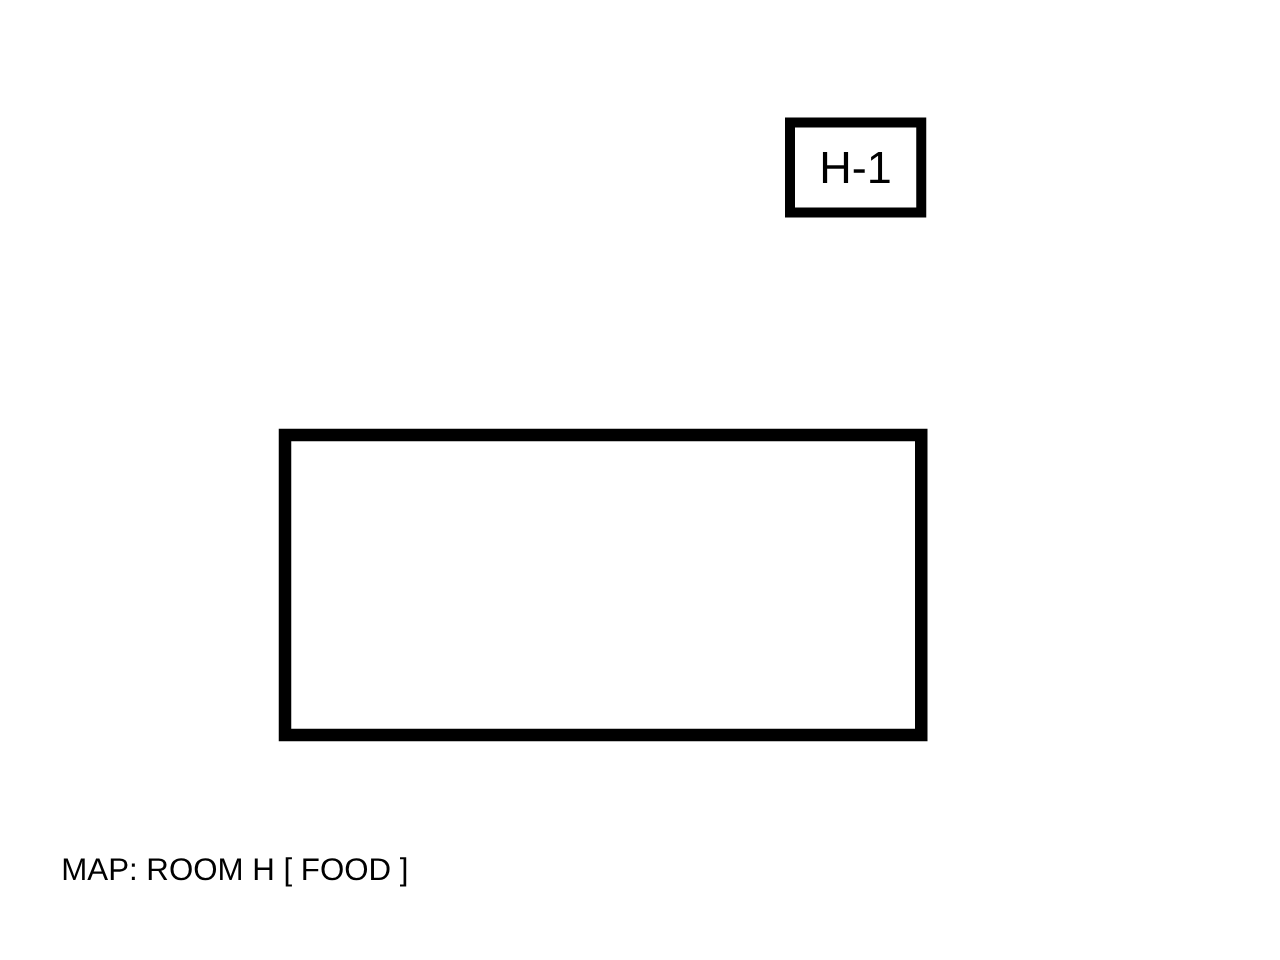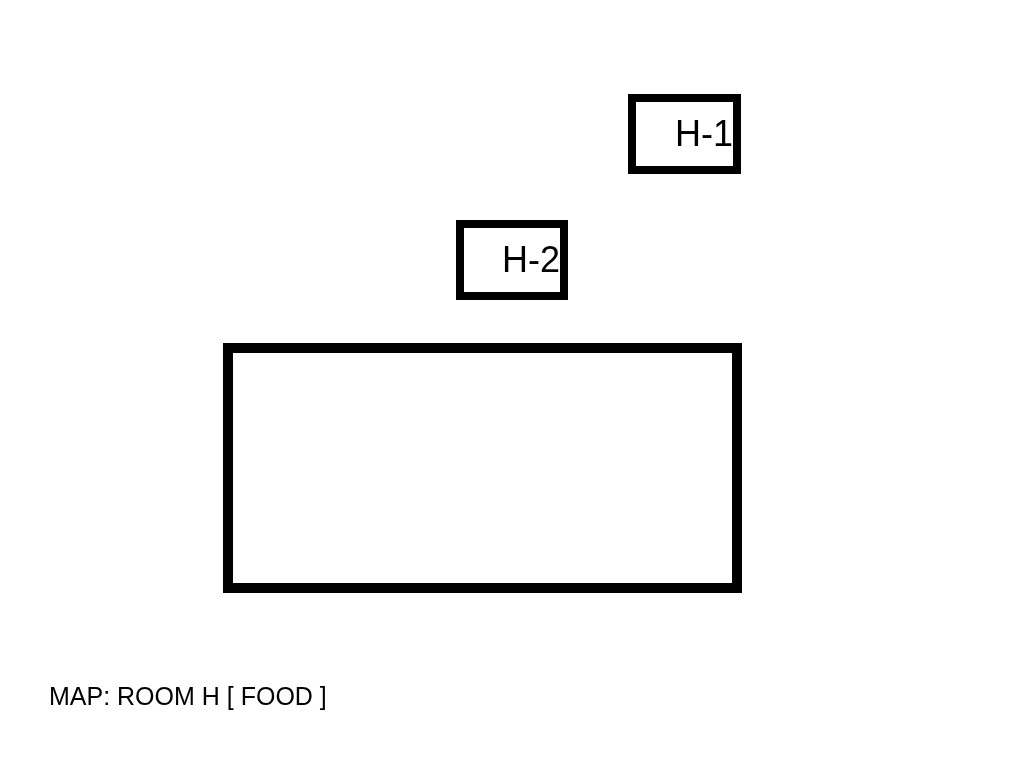--- a/index.html
+++ b/index.html
@@ -19,21 +19,21 @@
     width: 1024px;
     height: 768px;
     background: var(--bg);
   }
   .room {
     position: absolute;
     box-sizing: border-box;
     background: var(--bg);
     display: flex;
     align-items: center;
-    justify-content: flex-end;
+    justify-content: center;
   }
   .room-h1 {
     left: 628px;
     top: 94px;
     width: 113px;
     height: 80px;
     border: 8px solid var(--fg);
   }
   .room-h2 {
     left: 456px;
@@ -67,23 +67,20 @@
 </style>
 </head>
 <body>
 
 <div class="map-canvas">
 
   <div class="room room-h1">
     <span class="room-label">H-1</span>
   </div>
 
-  <div class="room room-h2">
-    <span class="room-label">H-2</span>
-  </div>
 
   <div class="room room-main">
     <span class="room-label"></span>
   </div>
 
   <div class="map-title">MAP: ROOM H [ FOOD ]</div>
 
 </div>
 
 </body></html>

